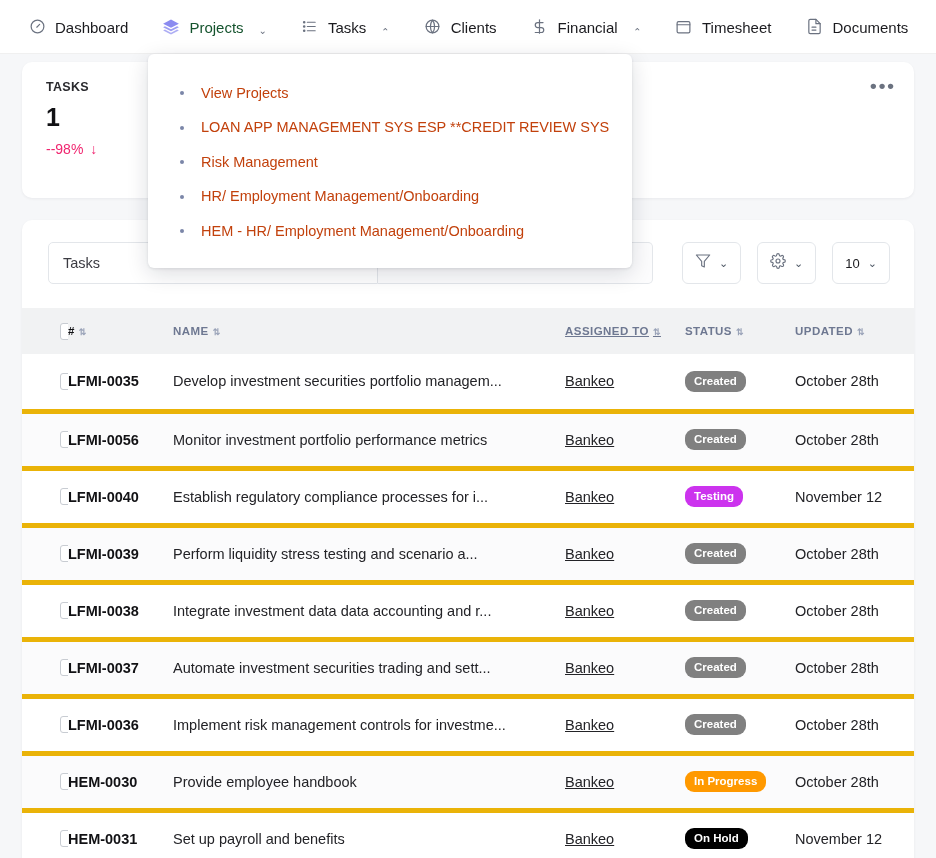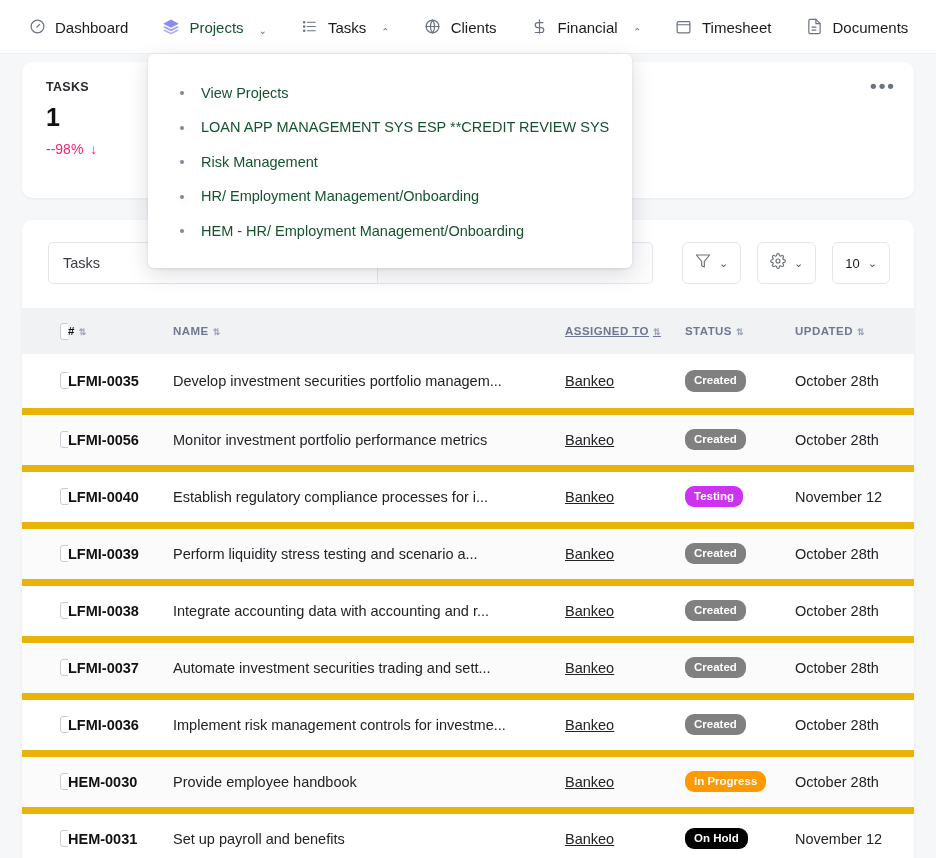--- a/index.html
+++ b/index.html
@@ -114,21 +114,21 @@
     box-shadow: 0 6px 22px rgba(16,24,40,0.14), 0 1px 3px rgba(16,24,40,0.10);
     padding: 22px 0 20px 0;
     z-index: 40;
   }
   .dd-item {
     display: flex;
     align-items: center;
     gap: 17px;
     padding: 6px 24px 6px 32px;
     font-size: 14.5px;
-    color: #14532d;
+    color: #c2410c;
     cursor: pointer;
     line-height: 1.55;
     white-space: nowrap;
   }
   .dd-bullet {
     width: 4px; height: 4px;
     border-radius: 50%;
     background: #7b86a8;
     flex: none;
   }
@@ -193,21 +193,21 @@
     height: 46px;
     vertical-align: middle;
     white-space: nowrap;
   }
   .sortico { font-size: 9px; color: #9aa3b8; margin-left: 4px; }
   tbody td {
     padding: 0;
     height: 57px;
     font-size: 14.5px;
     color: #232327;
-    border-bottom: 7px solid #eab308;
+    border-bottom: 5px solid #eab308;
     vertical-align: middle;
     white-space: nowrap;
     overflow: hidden;
   }
   tbody tr:nth-child(even) td { background: #fbfbfc; }
   .c-chk    { width: 46px; padding-left: 38px !important; }
   .c-num    { width: 105px; font-weight: bold; color: #111114; }
   .c-name   { width: 392px; }
   .c-assign { width: 120px; text-decoration: underline; }
   .c-status { width: 110px; }
@@ -422,21 +422,21 @@
             <td class="c-assign"><span>Bankeo</span></td>
             <td class="c-status"><span class="badge" style="background:#808080">Created</span></td>
             <td class="c-upd"><span>October 28th</span></td>
           </tr>
           <tr>
             <td class="c-chk">
               <span class="chk"></span>
             </td>
             <td class="c-num"><span>LFMI-0038</span></td>
             <td class="c-name">
-              <span class="ellip">Integrate accounting data with accounting and r...</span>
+              <span class="ellip">Integrate investment data data accounting and r...</span>
             </td>
             <td class="c-assign"><span>Bankeo</span></td>
             <td class="c-status"><span class="badge" style="background:#808080">Created</span></td>
             <td class="c-upd"><span>October 28th</span></td>
           </tr>
           <tr>
             <td class="c-chk">
               <span class="chk"></span>
             </td>
             <td class="c-num"><span>LFMI-0037</span></td>

